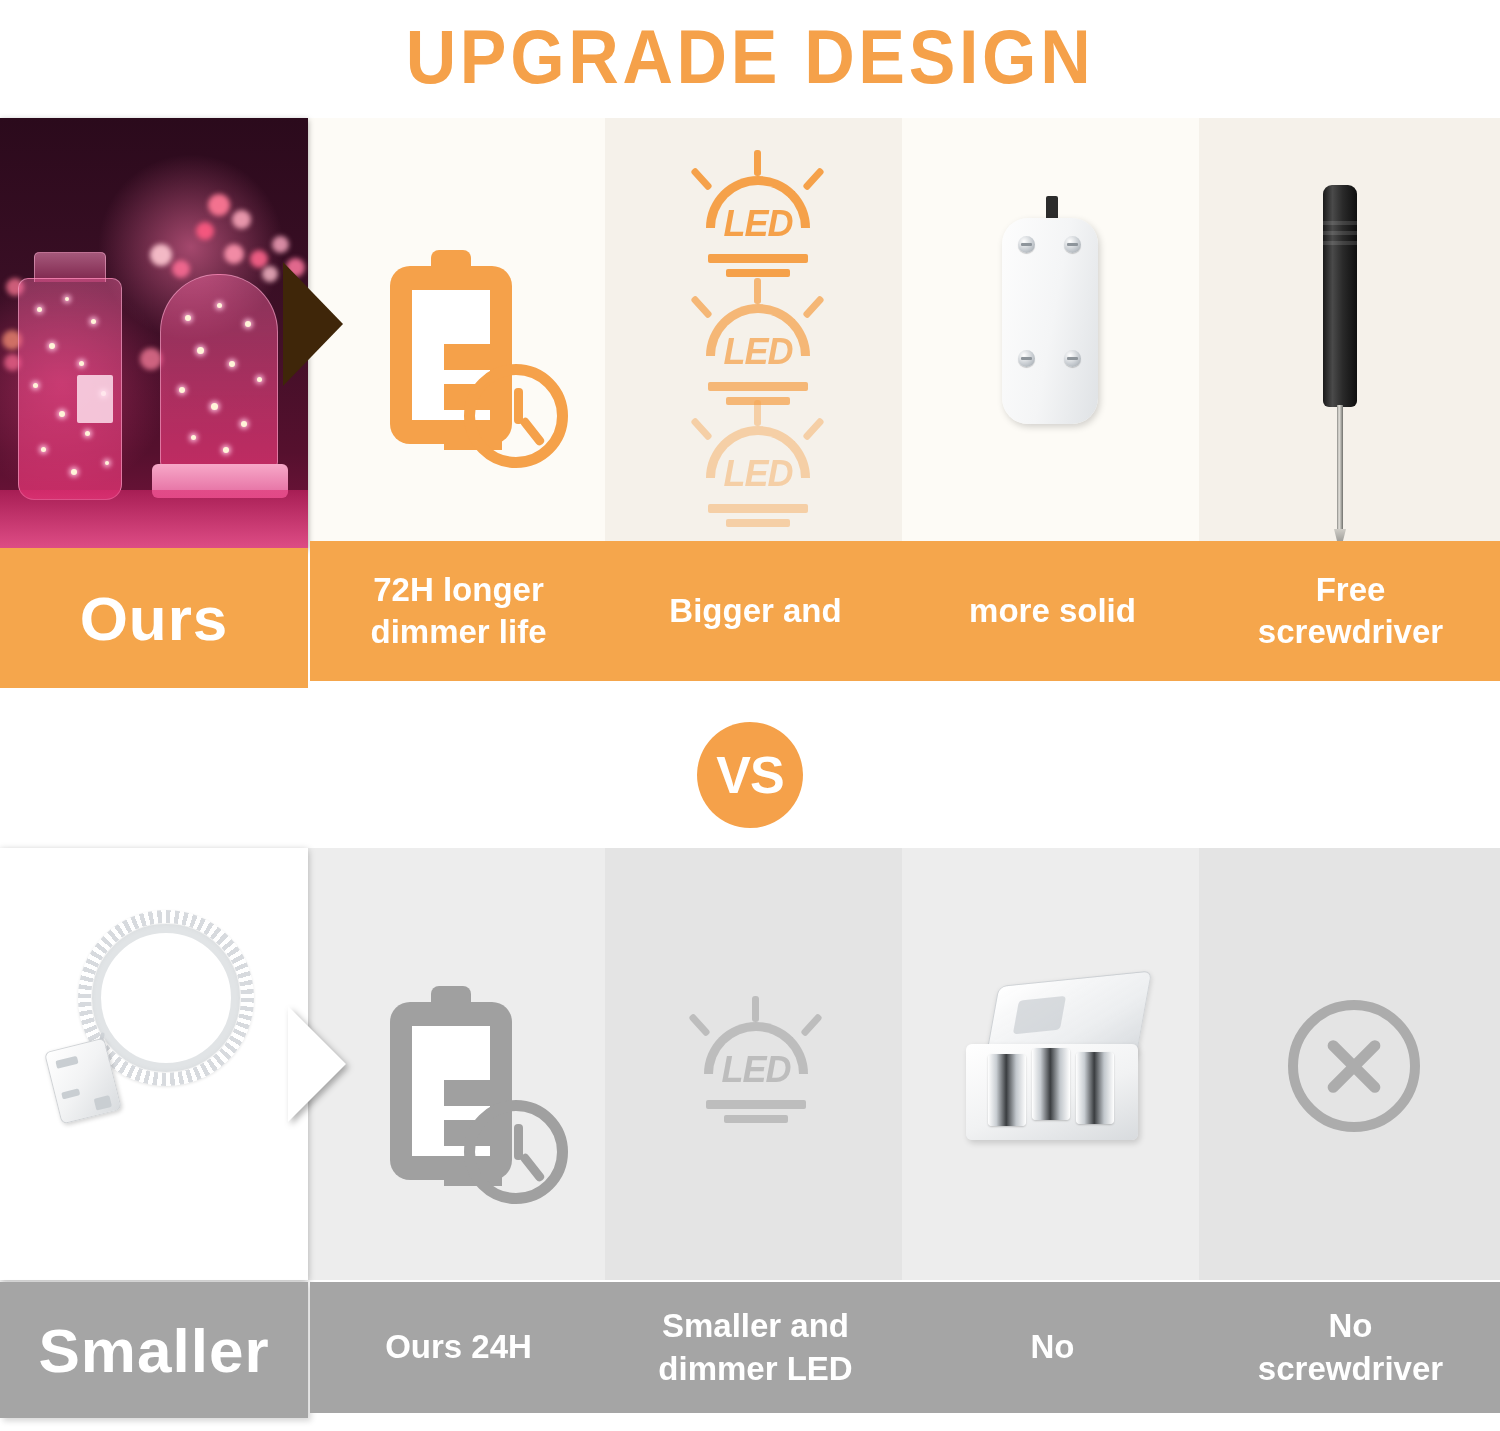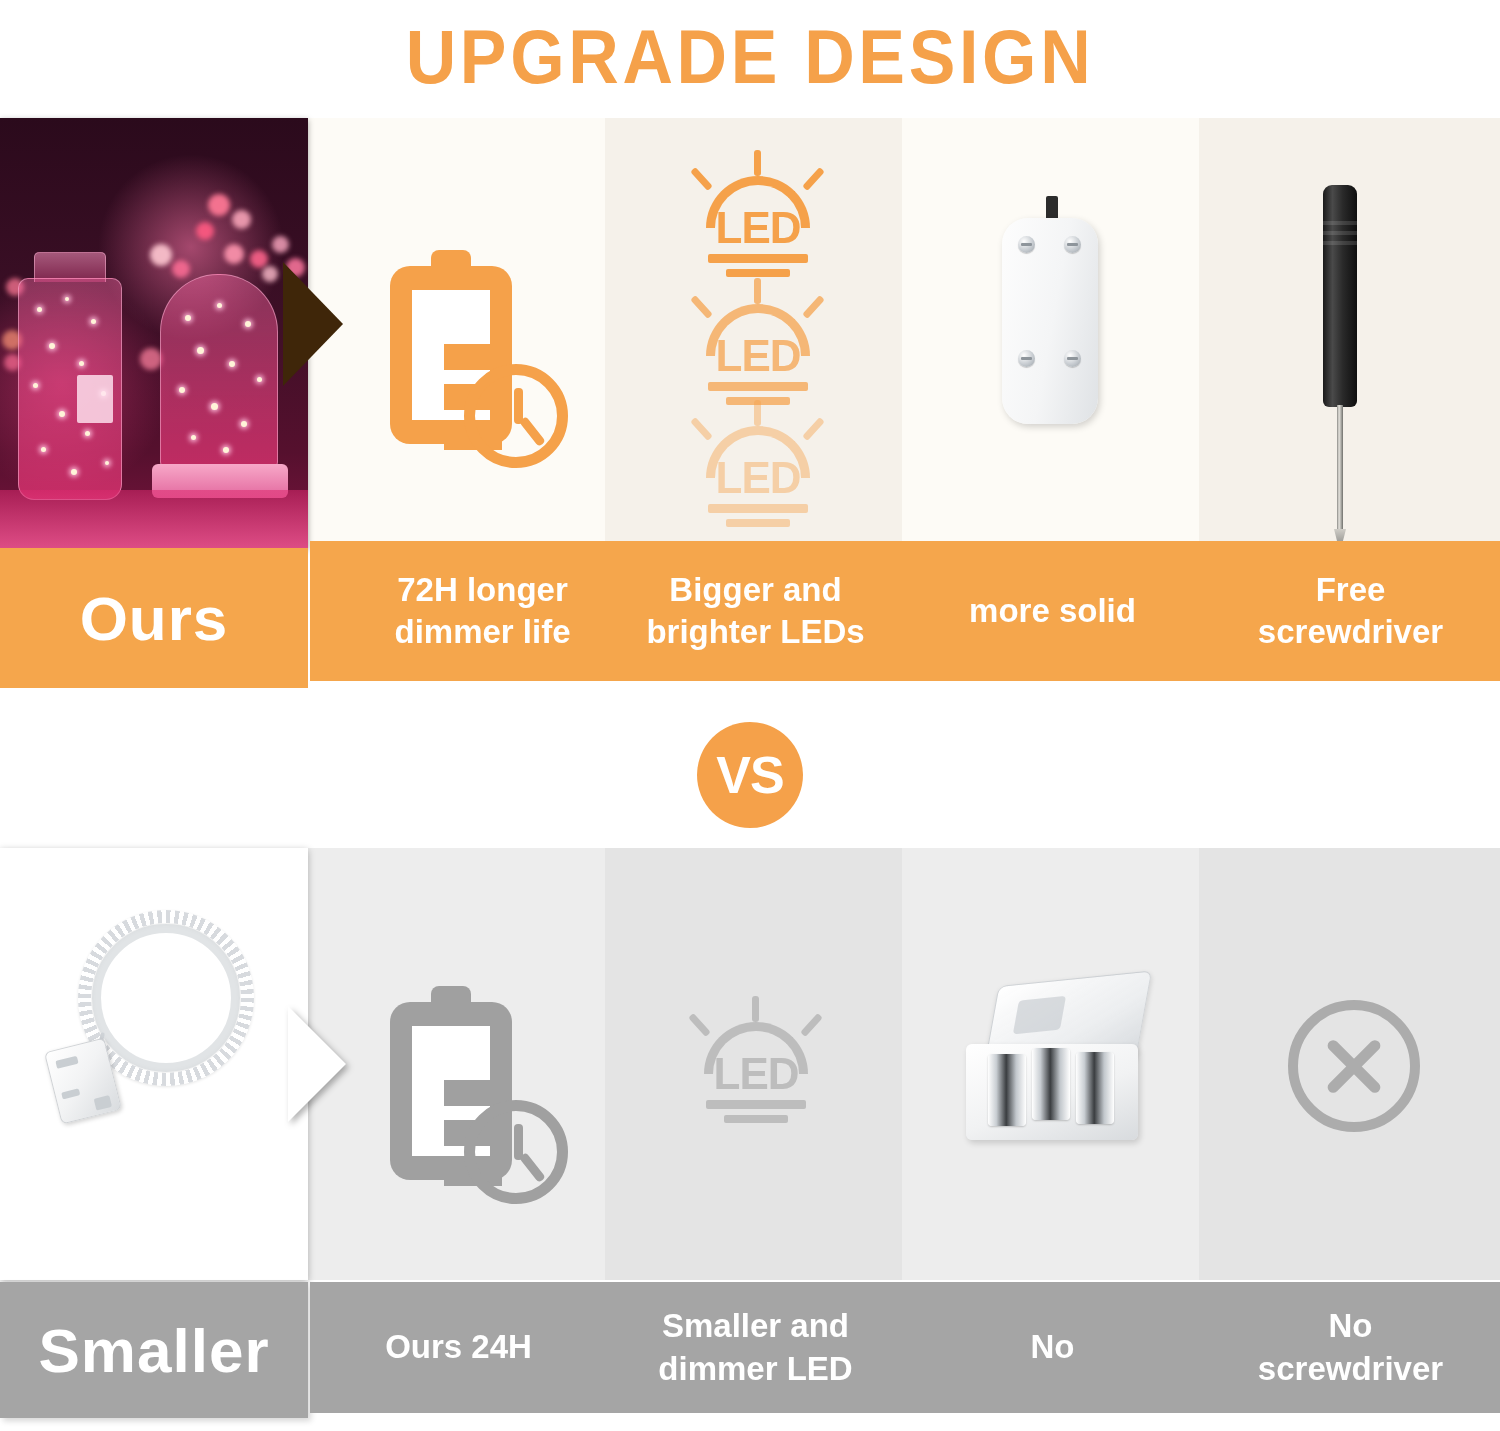--- a/index.html
+++ b/index.html
@@ -152,21 +152,21 @@
 
   .led-icon{ position:absolute; }
   .led-dome{
     position:absolute; left:28px; top:26px; width:104px; height:52px;
     border:9px solid currentColor; border-bottom:none;
     border-radius:56px 56px 0 0;
   }
   .ray{ position:absolute; background:currentColor; border-radius:3px; }
   .led-text{
     position:absolute; left:12px; top:56px; width:136px;
-    text-align:center; font-size:44px; font-weight:bold; 
+    text-align:center; font-size:36px; font-weight:bold; font-style:italic;
     letter-spacing:-1px; color:currentColor; line-height:1;
     font-family:"Liberation Sans Narrow","Liberation Sans",sans-serif;
   }
   .led-base1{ position:absolute; left:30px; top:104px; width:100px; height:9px; background:currentColor; border-radius:2px; }
   .led-base2{ position:absolute; left:48px; top:119px; width:64px; height:8px; background:currentColor; border-radius:2px; }
 
   .xcircle{ position:absolute; }
   .xcircle .ring{
     position:absolute; inset:0; border-radius:50%;
     border:10px solid currentColor;
@@ -362,27 +362,26 @@
   <div class="driver-grip" style="top:56px;"></div>
   <div class="driver-shaft"></div>
   <div class="driver-tip"></div>
 </div>
 
 <div class="brand-tile" style="left:0px; top:548px; width:308px; height:140px; background:#F5A64C;">
   <span>Ours</span>
 </div>
 <div style="position:absolute; left:310px; top:541px; width:1190px; height:140px; background:#F5A64C;"></div>
 
-<div class="banner-txt" style="left:310px; top:541px; width:297px; height:140px;margin-left:24px;">
+<div class="banner-txt" style="left:310px; top:541px; width:297px; height:140px;">
   <span>72H longer</span>
   <span>dimmer life</span>
 </div>
 <div class="banner-txt" style="left:607px; top:541px; width:297px; height:140px;">
   <span>Bigger and</span>
-  <span>brighter LEDs</span>
 </div>
 <div class="banner-txt" style="left:904px; top:541px; width:297px; height:140px;">
   <span>more solid</span>
 </div>
 <div class="banner-txt" style="left:1201px; top:541px; width:299px; height:140px;">
   <span>Free</span>
   <span>screwdriver</span>
 </div>
 
 <div class="vs">

